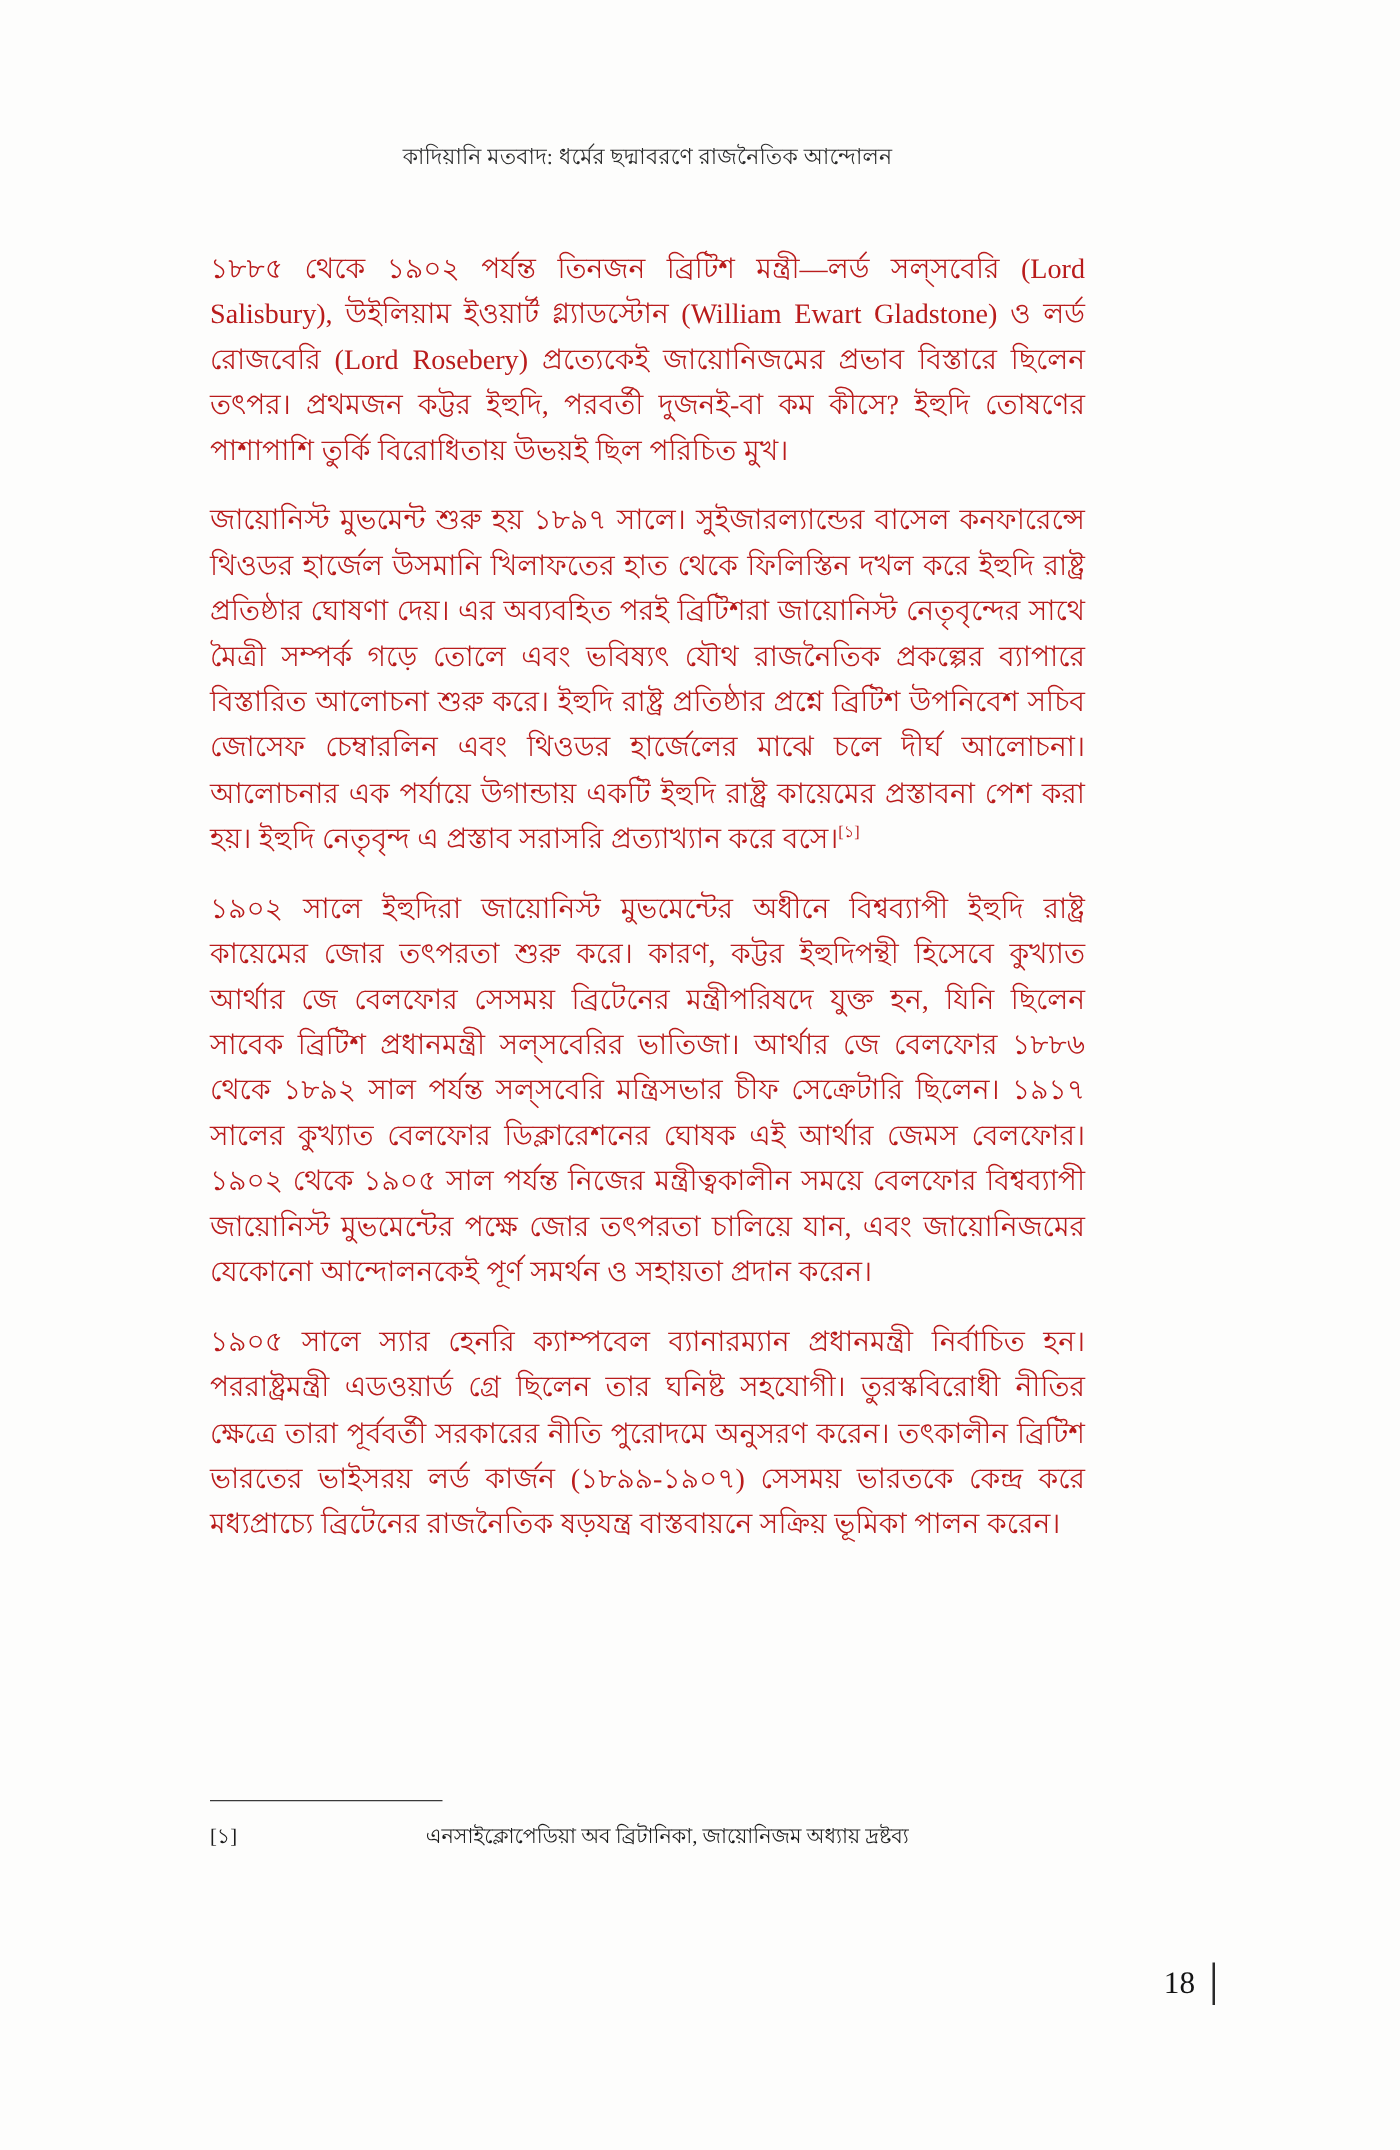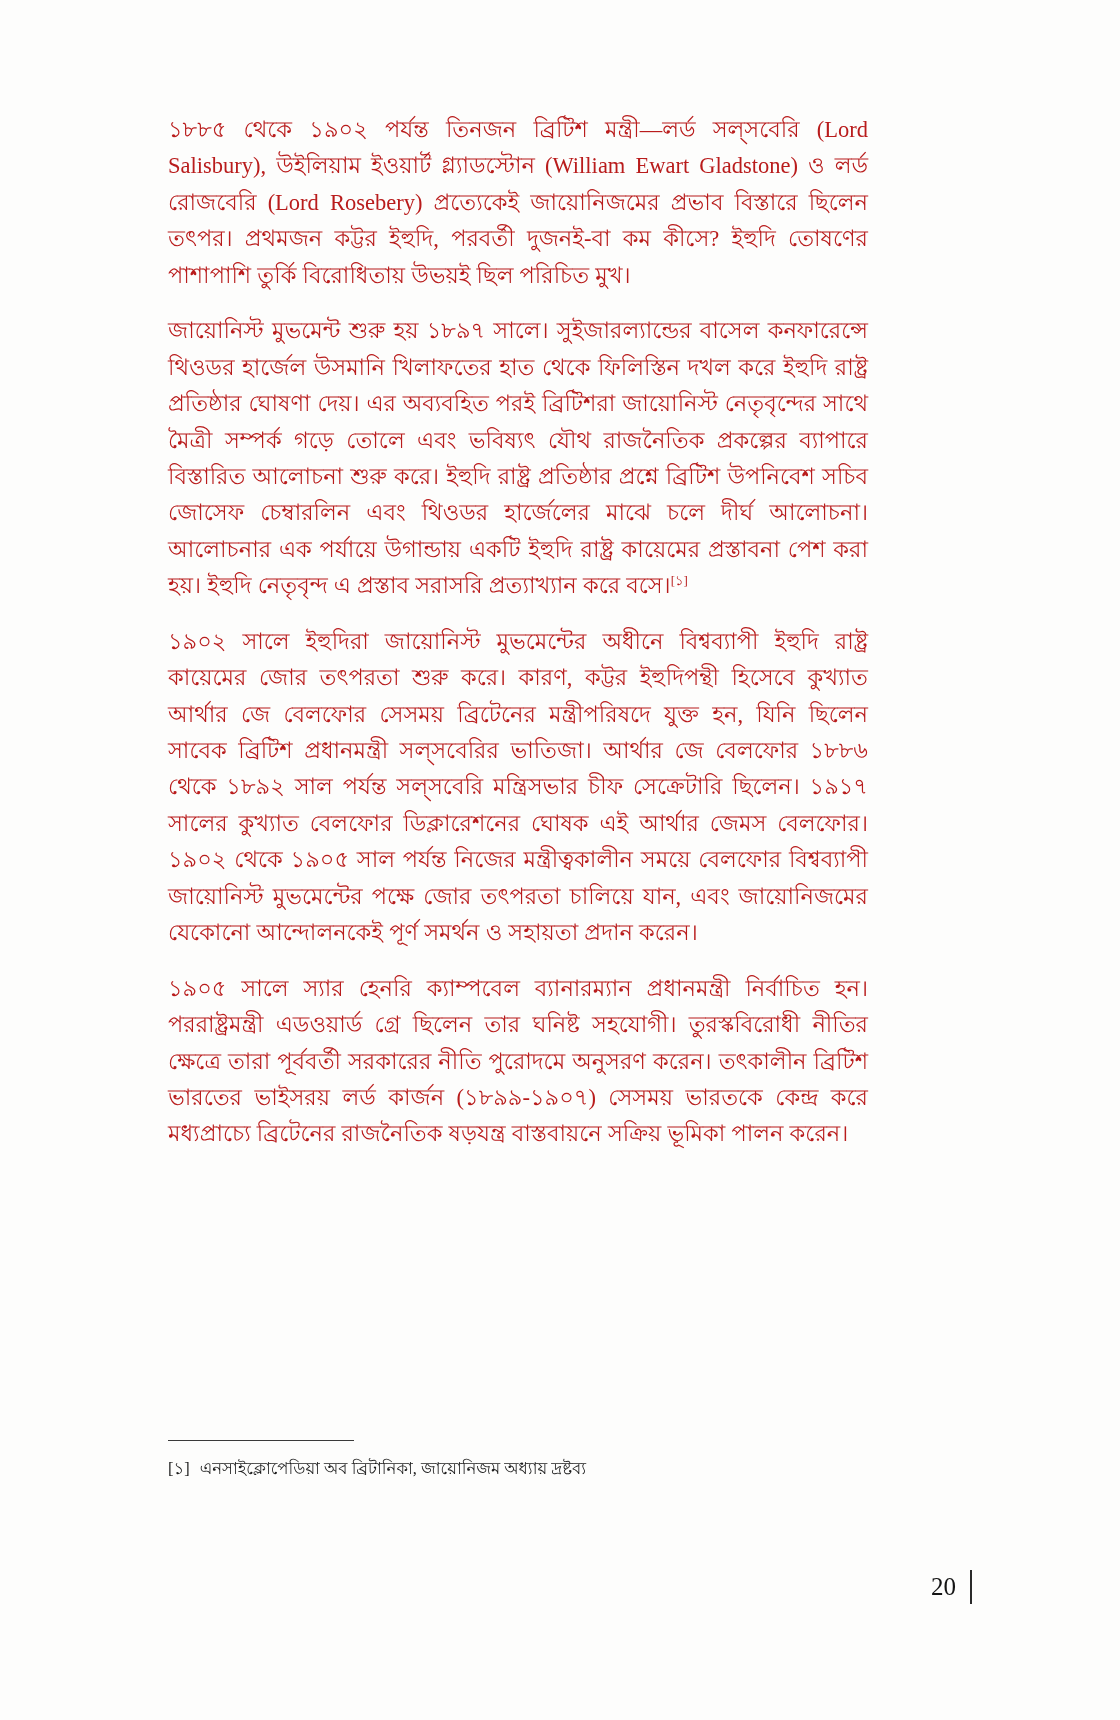--- a/index.html
+++ b/index.html
@@ -70,20 +70,21 @@
     line-height: 1.5;
     color: #1c1c1c;
     display: flex;
     gap: 10px;
   }
   .footnote .fn-mark {
     flex: 0 0 auto;
   }
   .footnote .fn-text {
     flex: 1 1 auto;
+    text-align: center;
   }
   .folio {
     position: absolute;
     right: 148px;
     top: 1570px;
     display: flex;
     align-items: center;
     gap: 14px;
   }
   .folio-num {
@@ -96,37 +97,38 @@
     background: #2a2a2a;
   }
 </style>
 </head>
 <body>
 
 <div class="page">
 
   <div class="content">
 
+    <div class="running-head">কাদিয়ানি মতবাদ: ধর্মের ছদ্মাবরণে রাজনৈতিক আন্দোলন</div>
 
     <p class="para">১৮৮৫ থেকে ১৯০২ পর্যন্ত তিনজন ব্রিটিশ মন্ত্রী—লর্ড সল্‌সবেরি (Lord Salisbury), উইলিয়াম ইওয়ার্ট গ্ল্যাডস্টোন (William Ewart Gladstone) ও লর্ড রোজবেরি (Lord Rosebery) প্রত্যেকেই জায়োনিজমের প্রভাব বিস্তারে ছিলেন তৎপর। প্রথমজন কট্টর ইহুদি, পরবর্তী দুজনই-বা কম কীসে? ইহুদি তোষণের পাশাপাশি তুর্কি বিরোধিতায় উভয়ই ছিল পরিচিত মুখ।</p>
 
     <p class="para"><span>জায়োনিস্ট মুভমেন্ট শুরু হয় ১৮৯৭ সালে। সুইজারল্যান্ডের বাসেল কনফারেন্সে থিওডর হার্জেল উসমানি খিলাফতের হাত থেকে ফিলিস্তিন দখল করে ইহুদি রাষ্ট্র প্রতিষ্ঠার ঘোষণা দেয়। এর অব্যবহিত পরই ব্রিটিশরা জায়োনিস্ট নেতৃবৃন্দের সাথে মৈত্রী সম্পর্ক গড়ে তোলে এবং ভবিষ্যৎ যৌথ রাজনৈতিক প্রকল্পের ব্যাপারে বিস্তারিত আলোচনা শুরু করে। ইহুদি রাষ্ট্র প্রতিষ্ঠার প্রশ্নে ব্রিটিশ উপনিবেশ সচিব জোসেফ চেম্বারলিন এবং থিওডর হার্জেলের মাঝে চলে দীর্ঘ আলোচনা। আলোচনার এক পর্যায়ে উগান্ডায় একটি ইহুদি রাষ্ট্র কায়েমের প্রস্তাবনা পেশ করা হয়। ইহুদি নেতৃবৃন্দ এ প্রস্তাব সরাসরি প্রত্যাখ্যান করে বসে।</span><span class="sup">[১]</span></p>
 
     <p class="para">১৯০২ সালে ইহুদিরা জায়োনিস্ট মুভমেন্টের অধীনে বিশ্বব্যাপী ইহুদি রাষ্ট্র কায়েমের জোর তৎপরতা শুরু করে। কারণ, কট্টর ইহুদিপন্থী হিসেবে কুখ্যাত আর্থার জে বেলফোর সেসময় ব্রিটেনের মন্ত্রীপরিষদে যুক্ত হন, যিনি ছিলেন সাবেক ব্রিটিশ প্রধানমন্ত্রী সল্‌সবেরির ভাতিজা। আর্থার জে বেলফোর ১৮৮৬ থেকে ১৮৯২ সাল পর্যন্ত সল্‌সবেরি মন্ত্রিসভার চীফ সেক্রেটারি ছিলেন। ১৯১৭ সালের কুখ্যাত বেলফোর ডিক্লারেশনের ঘোষক এই আর্থার জেমস বেলফোর। ১৯০২ থেকে ১৯০৫ সাল পর্যন্ত নিজের মন্ত্রীত্বকালীন সময়ে বেলফোর বিশ্বব্যাপী জায়োনিস্ট মুভমেন্টের পক্ষে জোর তৎপরতা চালিয়ে যান, এবং  জায়োনিজমের যেকোনো আন্দোলনকেই পূর্ণ সমর্থন ও সহায়তা প্রদান করেন।</p>
 
     <p class="para last">১৯০৫ সালে স্যার হেনরি ক্যাম্পবেল ব্যানারম্যান প্রধানমন্ত্রী নির্বাচিত হন। পররাষ্ট্রমন্ত্রী এডওয়ার্ড গ্রে ছিলেন তার ঘনিষ্ট সহযোগী। তুরস্কবিরোধী নীতির ক্ষেত্রে তারা পূর্ববর্তী সরকারের নীতি পুরোদমে অনুসরণ করেন। তৎকালীন ব্রিটিশ ভারতের ভাইসরয় লর্ড কার্জন (১৮৯৯-১৯০৭) সেসময় ভারতকে কেন্দ্র করে মধ্যপ্রাচ্যে ব্রিটেনের রাজনৈতিক ষড়যন্ত্র বাস্তবায়নে সক্রিয় ভূমিকা পালন করেন।</p>
 
   </div>
 
   <div class="footnote-area">
     <div class="footnote-rule"></div>
     <div class="footnote">
       <span class="fn-mark">[১]</span>
       <span class="fn-text">এনসাইক্লোপেডিয়া অব ব্রিটানিকা, জায়োনিজম অধ্যায় দ্রষ্টব্য</span>
     </div>
   </div>
 
   <div class="folio">
-    <span class="folio-num">20</span>
+    <span class="folio-num">18</span>
     <span class="folio-rule"></span>
   </div>
 
 </div>
 
 </body></html>

